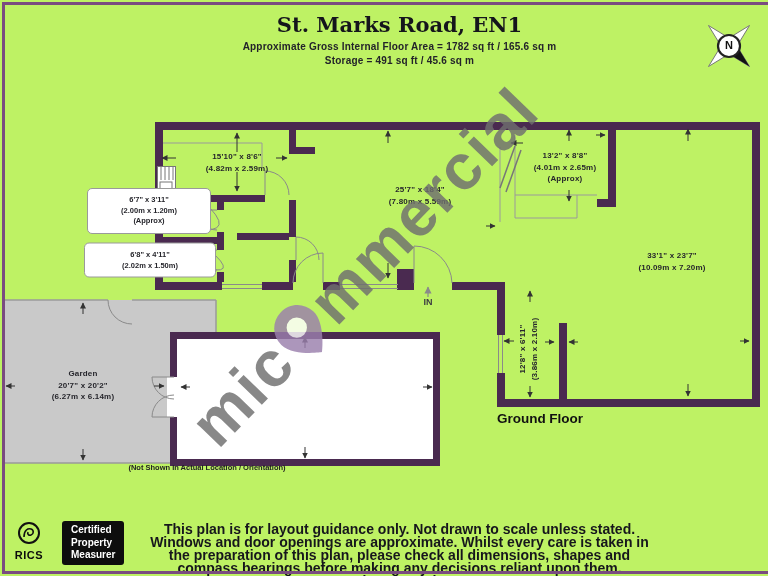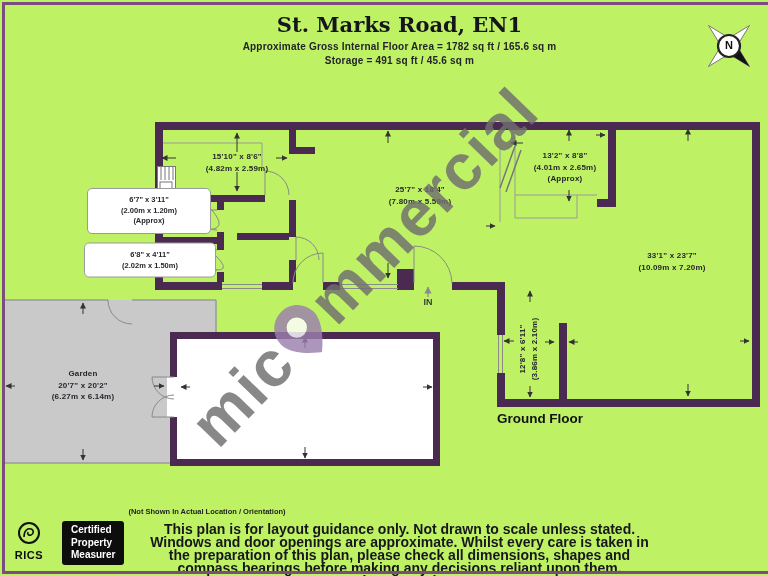--- a/index.html
+++ b/index.html
@@ -237,21 +237,21 @@
 
   <div class="rlabel" style="left:83px;top:385px;">
     <div>Garden</div>
     <div>20'7" x 20'2"</div>
     <div>(6.27m x 6.14m)</div>
   </div>
 
 
   <div class="in-label" style="left:428px;top:302px;">IN</div>
   <div class="floor-label" style="left:540px;top:418px;">Ground Floor</div>
-  <div class="note-label" style="left:207px;top:467px;margin-top:44px;">(Not Shown In Actual Location / Orientation)</div>
+  <div class="note-label" style="left:207px;top:467px;">(Not Shown In Actual Location / Orientation)</div>
   <div class="nlabel">N</div>
 
   <div class="wm">
     <span>mic</span>
     <svg width="50" height="62" viewBox="0 0 54 66">
       <path d="M27,2 C13,2 2,13 2,27 c0,18 25,37 25,37 s25,-19 25,-37 C52,13 41,2 27,2 Z" fill="#9b7fad"></path>
       <circle cx="27" cy="26" r="11" fill="#fff"></circle>
     </svg>
     <span>mmercial</span>
   </div>

